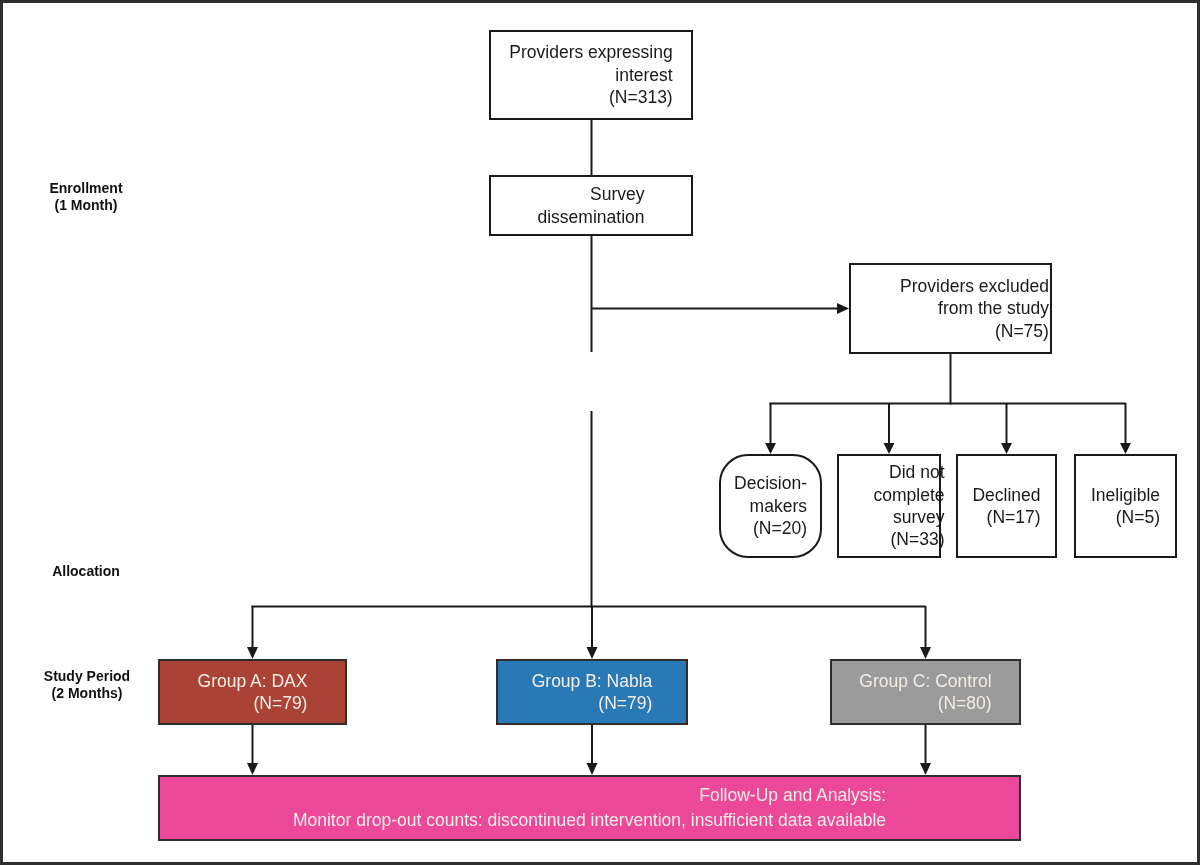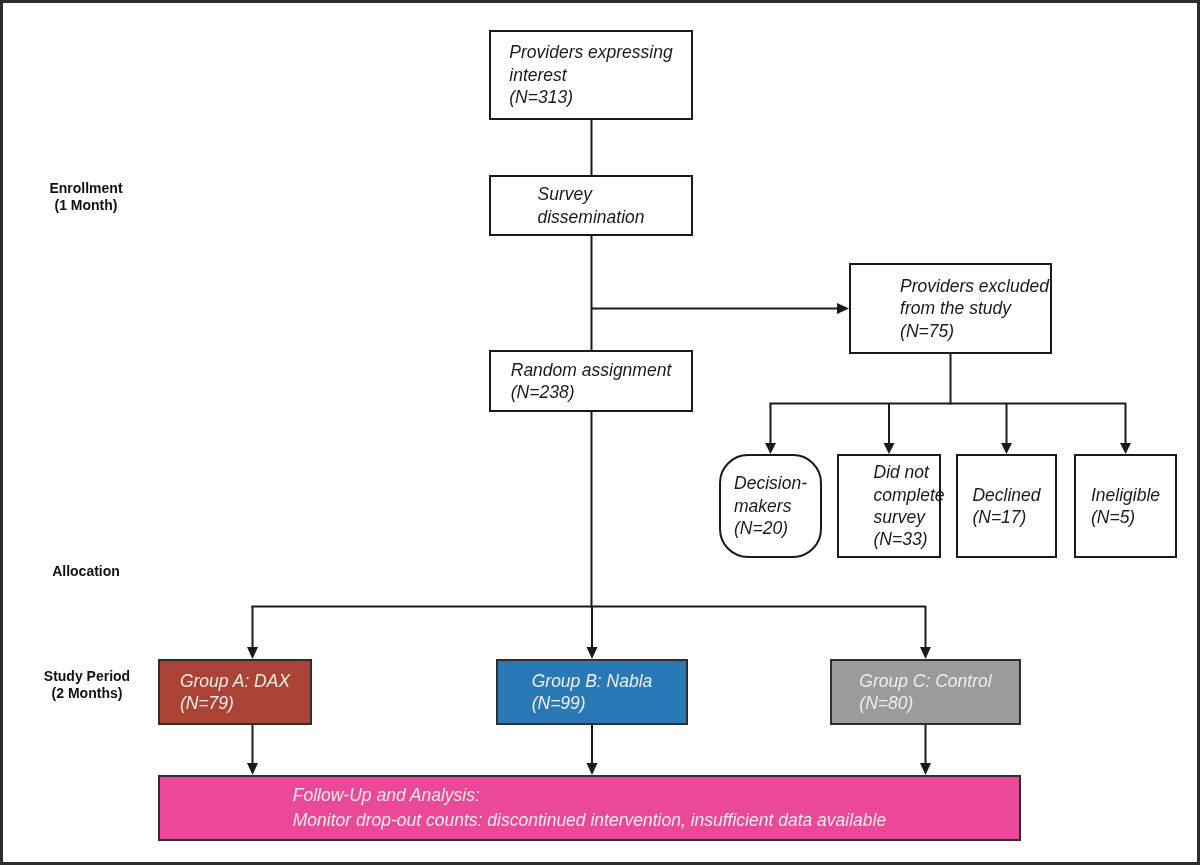--- a/index.html
+++ b/index.html
@@ -12,22 +12,22 @@
     font-family:"Liberation Sans", sans-serif;
     overflow:hidden;
   }
   .connector-layer{position:absolute;left:0;top:0;width:1200px;height:865px;}
   .box{
     position:absolute;
     box-sizing:border-box;
     background:#fff;
     border:2px solid #1a1a1a;
     display:flex;align-items:center;justify-content:center;
-    text-align:left;
-    font-size:17.5px;line-height:1.28;color:#1a1a1a;font-style:italic;
+    text-align:right;
+    font-size:17.5px;line-height:1.28;color:#1a1a1a;
   }
   .box span{white-space:pre-line;}
   .box.colored{
     border:2px solid #2e2e2e;
     color:var(--light-text, #F3EDE6);
   }
   .stage-label{
     position:absolute;
     font-weight:bold;
     font-size:14px;line-height:1.24;
@@ -97,24 +97,20 @@
     <span>Survey
 dissemination</span>
   </div>
 
   <div class="box" style="left:846px;top:260px;width:203px;height:91px;padding-left:48px;">
     <span>Providers excluded
 from the study
 (N=75)</span>
   </div>
 
-  <div class="box" style="left:486px;top:347px;width:204px;height:62px;">
-    <span>Random assignment
-(N=238)</span>
-  </div>
 
   <div class="box" style="left:716px;top:451px;width:103px;height:104px;border-radius:29px;">
     <span>Decision-
 makers
 (N=20)</span>
   </div>
 
   <div class="box" style="left:834px;top:451px;width:104px;height:104px;padding-left:40px;">
     <span>Did not
 complete
@@ -125,28 +121,28 @@
   <div class="box" style="left:953px;top:451px;width:101px;height:104px;">
     <span>Declined
 (N=17)</span>
   </div>
 
   <div class="box" style="left:1071px;top:451px;width:103px;height:104px;">
     <span>Ineligible
 (N=5)</span>
   </div>
 
-  <div class="box colored" style="left: 155px; top: 656px; width: 154px; height: 66px; background-color: rgb(170, 67, 53);">
+  <div class="box colored" style="left: 155px; top: 656px; width: 189px; height: 66px; background-color: rgb(170, 67, 53);">
     <span>Group A: DAX
 (N=79)</span>
   </div>
 
   <div class="box colored" style="left: 493px; top: 656px; width: 192px; height: 66px; background-color: rgb(41, 121, 182);">
     <span>Group B: Nabla
-(N=99)</span>
+(N=79)</span>
   </div>
 
   <div class="box colored" style="left: 827px; top: 656px; width: 191px; height: 66px; background-color: rgb(155, 155, 155);">
     <span>Group C: Control
 (N=80)</span>
   </div>
 
   <div class="box colored followup" style="left: 155px; top: 772px; width: 863px; height: 66px; background-color: #ec4899;">
     <span>Follow-Up and Analysis:
 Monitor drop-out counts: discontinued intervention, insufficient data available</span>

